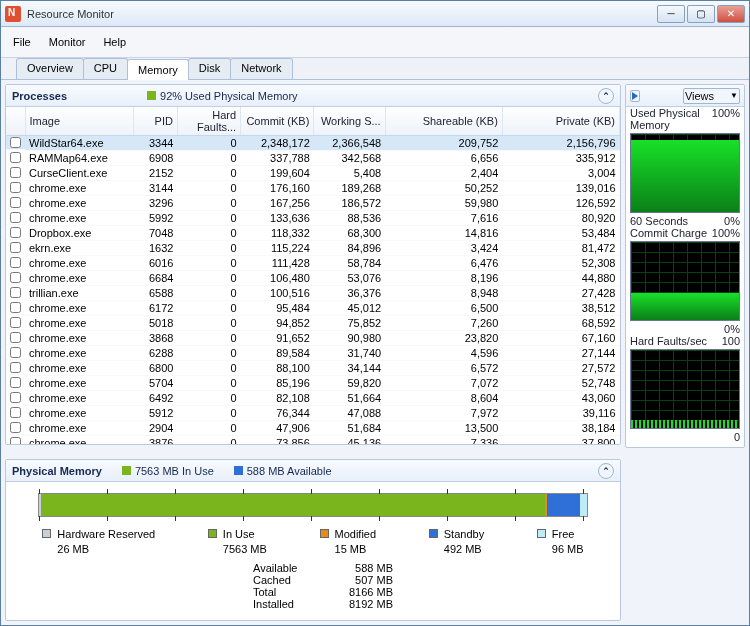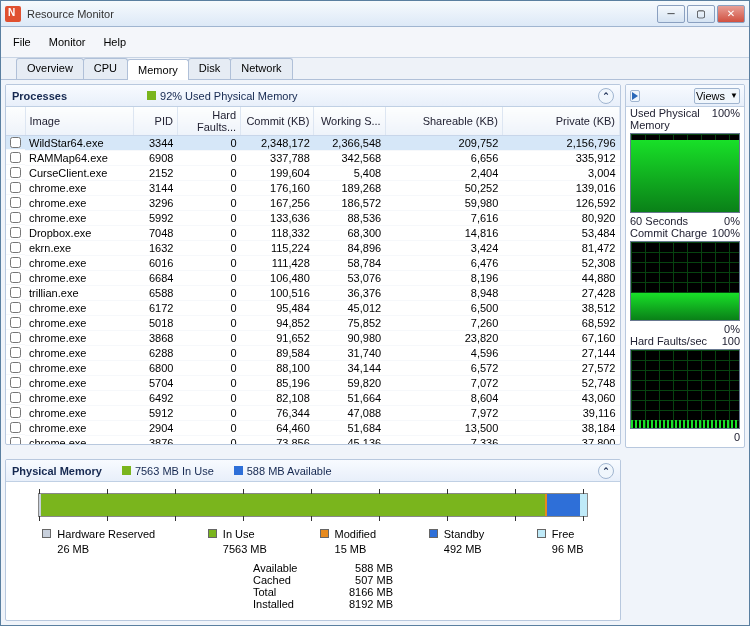--- a/index.html
+++ b/index.html
@@ -39,21 +39,21 @@
 tr.sel td { background:#d6e7f8; }
 .physbody { padding:7px 10px 10px; }
 .membar { height:24px; border:1px solid #888; margin:4px 22px 10px; display:flex; position:relative; }
 .membar .seg { height:100%; }
 .membar .tick { width:1px; background:#333; height:5px; position:absolute; top:-5px; }
 .legend { display:flex; justify-content:space-around; text-align:left; }
 .legend .item { display:flex; gap:6px; }
 .legend .lbl { line-height:1.3; }
 .stats { margin-top:6px; display:grid; grid-template-columns:auto auto; gap:0 12px; width:140px; margin-left:auto; margin-right:auto; position:relative; left:10px; }
 .rhdr { height:22px; display:flex; align-items:center; justify-content:space-between; padding:0 4px; background:linear-gradient(#f8fbff,#e8effa); border-bottom:1px solid #c0d0e4; }
-.rbtn { border:1px solid #a0b5d0; background:#f0f6fc; padding:1px 1px; border-radius:2px; cursor:pointer; display:flex; align-items:center; gap:5px; }
+.rbtn { border:1px solid #a0b5d0; background:#f0f6fc; padding:1px 1px; border-radius:2px; cursor:pointer; display:flex; align-items:center; gap:16px; }
 .playicon{width:0;height:0;border-left:6px solid #2a68b8;border-top:4px solid transparent;border-bottom:4px solid transparent;}
 .chev{font-size:8px;}
 .graph { border:1px solid #687890; background:#000; height:80px; position:relative; margin:2px 4px; }
 .graph::before { content:""; position:absolute; inset:0; background-image:linear-gradient(#0a6018 1px,transparent 1px),linear-gradient(90deg,#0a6018 1px,transparent 1px); background-size:14px 10px; opacity:.7;}
 .graph .fill { position:absolute; bottom:0; left:0; right:0; background:linear-gradient(#18e028,#0a8018); }
 .graph .noise { position:absolute; bottom:0; left:0; right:0; height:8px; background:repeating-linear-gradient(90deg,#18e028 0 2px,transparent 2px 4px); }
 .glabel { display:flex; justify-content:space-between; font-size:10px; padding:0 4px; color:#223; }
 </style>
 </head>
 <body>
@@ -337,21 +337,21 @@
                   <td class="r">7,972</td>
                   <td class="r">39,116</td>
                 </tr>
                 <tr>
                   <td class="img">
                     <input type="checkbox" style="">
                   </td>
                   <td class="">chrome.exe</td>
                   <td class="r">2904</td>
                   <td class="r">0</td>
-                  <td class="r">64,460</td>
+                  <td class="r">47,906</td>
                   <td class="r">51,684</td>
                   <td class="r">13,500</td>
                   <td class="r">38,184</td>
                 </tr>
                 <tr>
                   <td class="img">
                     <input type="checkbox" style="">
                   </td>
                   <td class="">chrome.exe</td>
                   <td class="r">3876</td>

